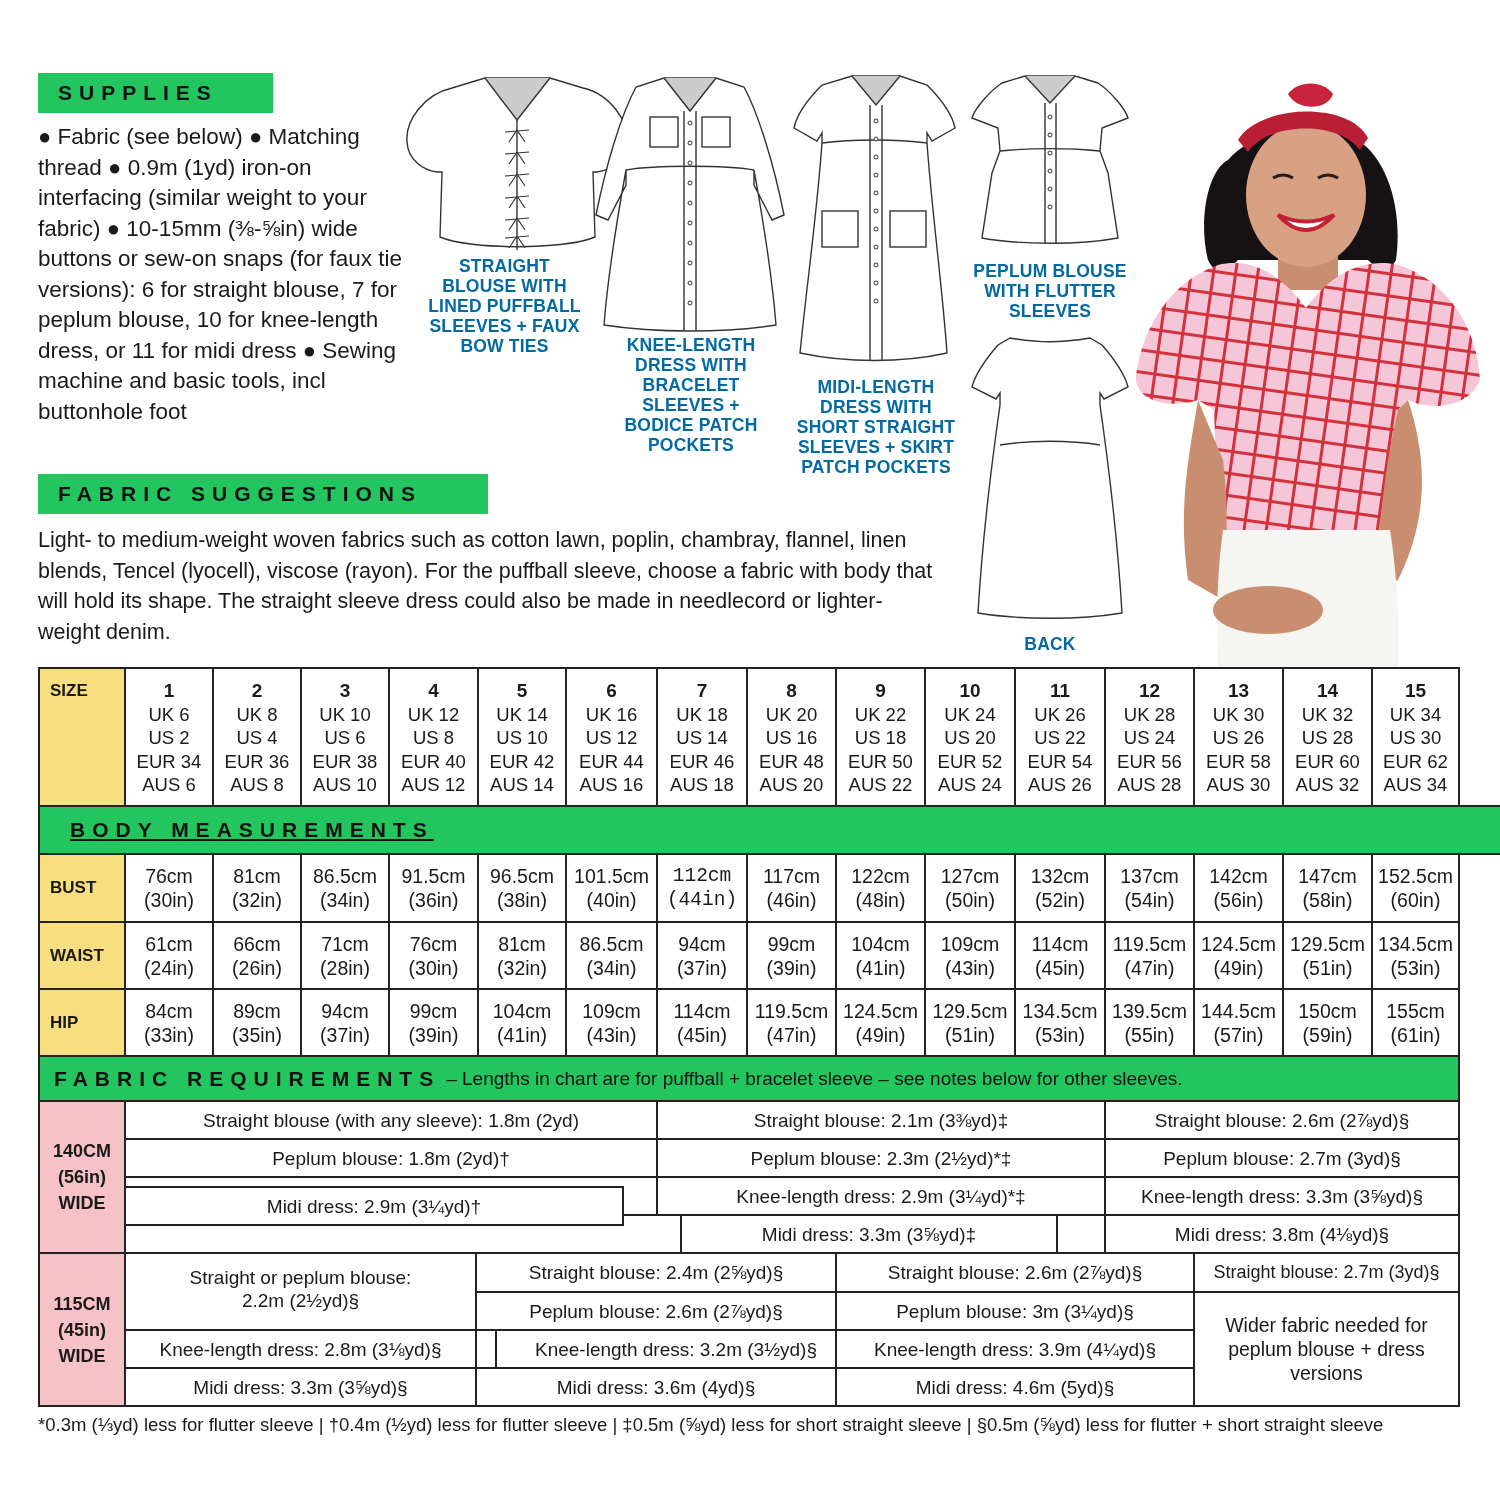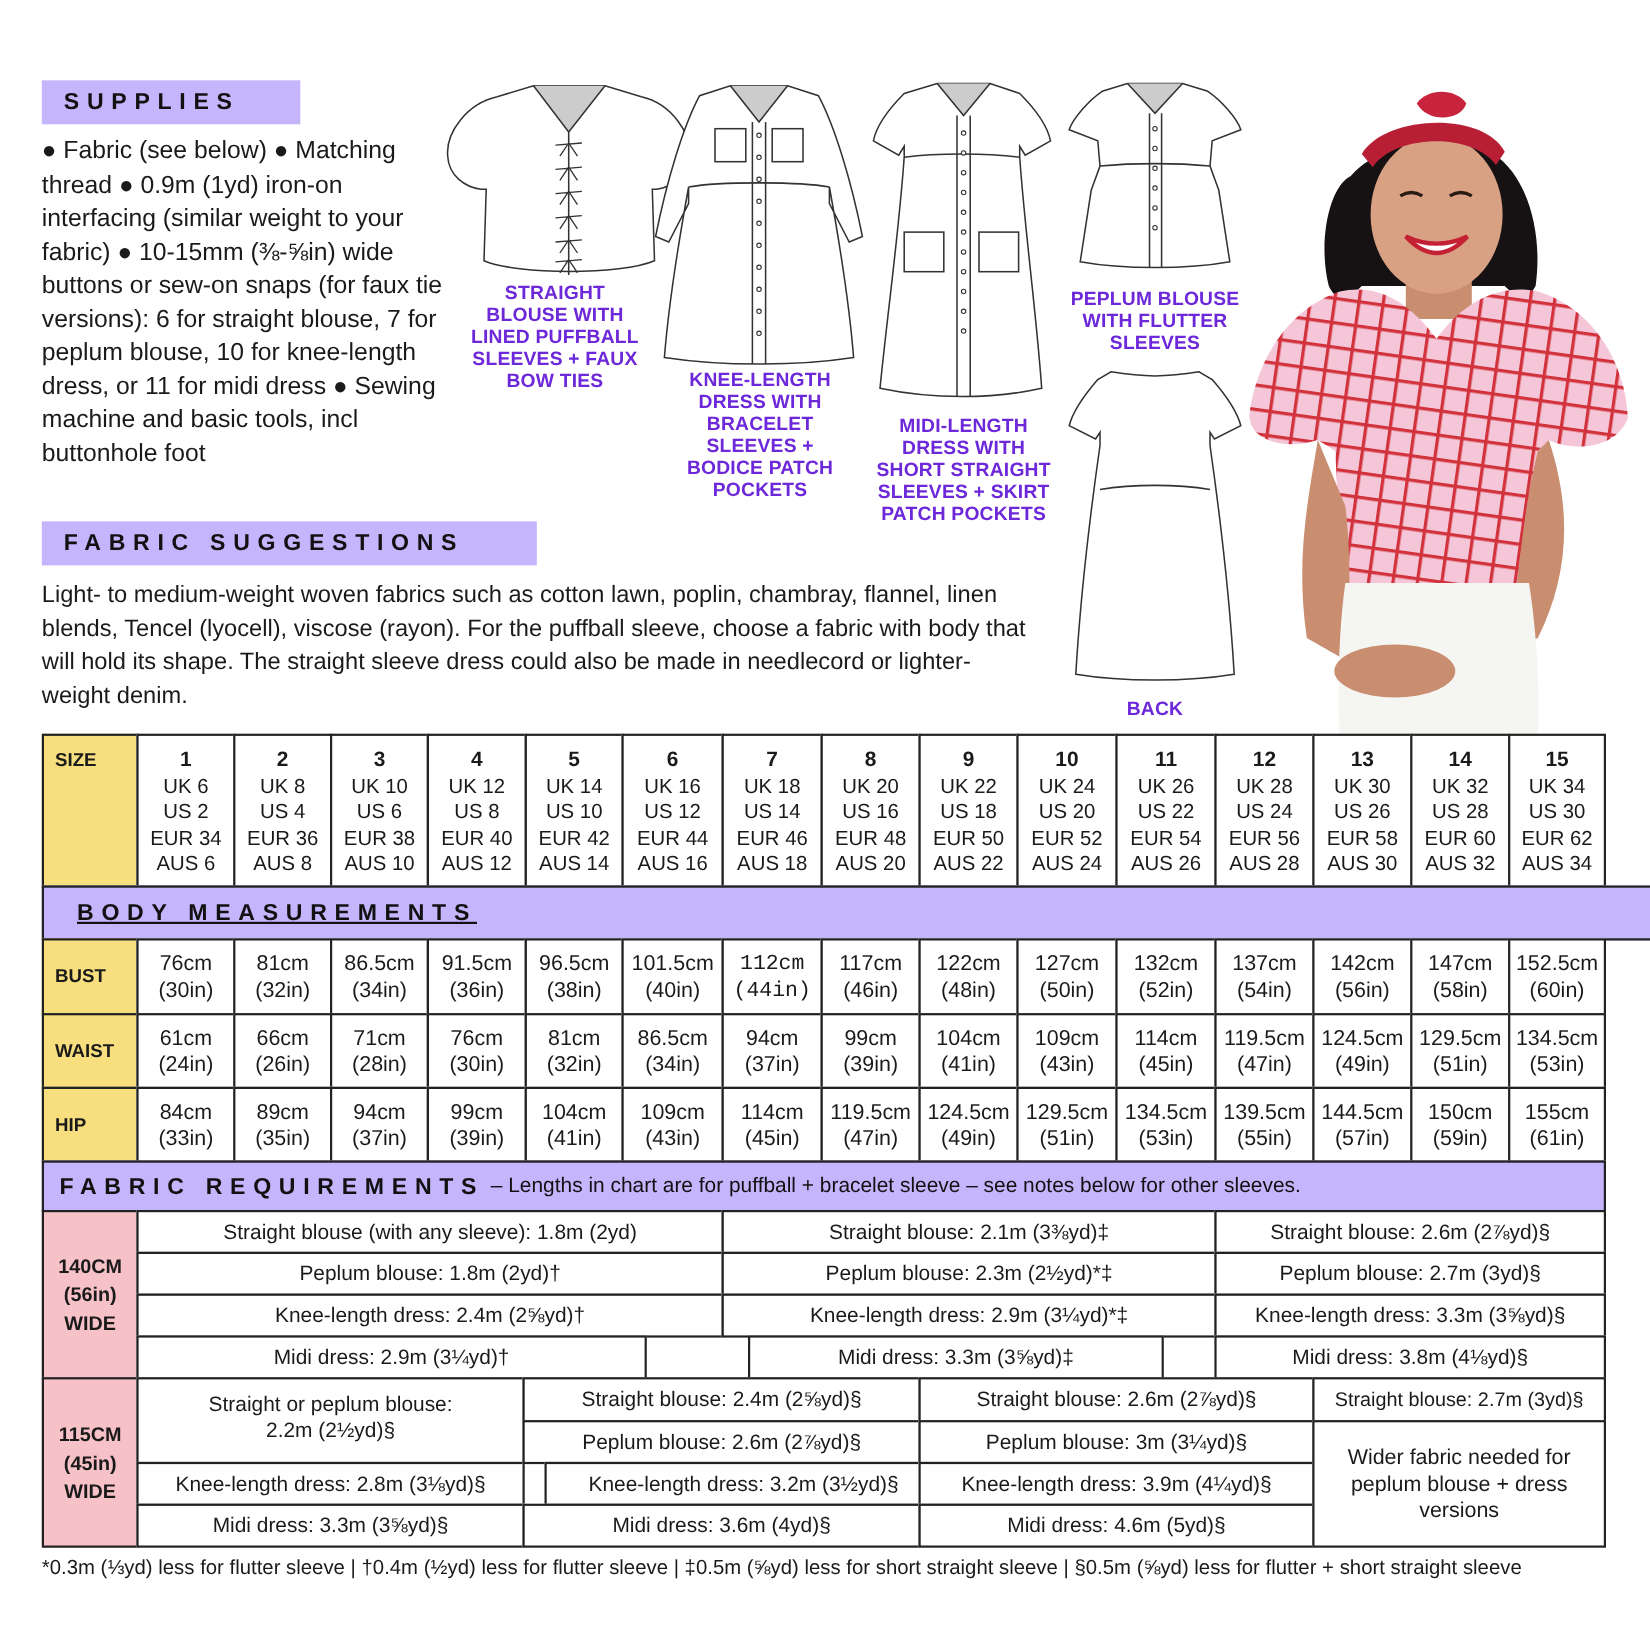--- a/index.html
+++ b/index.html
@@ -1,38 +1,38 @@
 <!DOCTYPE html>
 <html><head>
 <meta charset="utf-8">
 <style>
   * { box-sizing: border-box; margin: 0; padding: 0; }
   html, body { width: 1500px; height: 1500px; background: #ffffff; overflow: hidden; }
   body { position: relative; font-family: "Liberation Sans", "DejaVu Sans", sans-serif; color: #1a1a1a; }
 
   .teal-bar {
-    position: absolute; background: #c4b5fd; color: #111;
+    position: absolute; background: #22c55e; color: #111;
     font-weight: 700; letter-spacing: 7px; font-size: 21px;
     display: flex; align-items: center; padding-left: 20px;
   }
 
   .supplies-text {
     position: absolute; left: 38px; top: 122px; width: 372px;
     font-size: 22.5px; line-height: 30.5px; color: #1a1a1a;
   }
   .bullet { font-size: 22px; }
 
   .fabric-text {
     position: absolute; left: 38px; top: 525px; width: 900px;
     font-size: 21.5px; line-height: 30.5px; color: #1a1a1a;
   }
 
   .caption {
     position: absolute; text-align: center; font-weight: 700;
-    font-size: 17.5px; line-height: 20px; color: #6d28d9; letter-spacing: 0.2px;
+    font-size: 17.5px; line-height: 20px; color: #0369a1; letter-spacing: 0.2px;
   }
 
   .garment { position: absolute; }
   .garment svg { width: 100%; height: 100%; display: block; }
 
   
   .photo { position: absolute; left: 1128px; top: 80px; width: 360px; height: 588px; }
 
   
   .cell {
@@ -545,21 +545,21 @@
 
   <div class="cell req-cell" style="left:124px; top:1100px; width:534px; height:40px;">
       <span>Straight blouse (with any sleeve): 1.8m (2yd)</span>
     </div>
   <div class="cell req-cell" style="left:124px; top:1138px; width:534px; height:40px;">
       <span>Peplum blouse: 1.8m (2yd)†</span>
     </div>
   <div class="cell req-cell" style="left:124px; top:1176px; width:534px; height:40px;">
       <span>Knee-length dress: 2.4m (2⅝yd)†</span>
     </div>
-  <div class="cell req-cell" style="left:124px; top:1214px; width:464px; height:40px;align-items:center;">
+  <div class="cell req-cell" style="left:124px; top:1186px; width:500px; height:40px;align-items:center;">
       <span>Midi dress: 2.9m (3¼yd)†</span>
     </div>
 
   <div class="cell req-cell" style="left:656px; top:1100px; width:450px; height:40px;">
       <span>Straight blouse: 2.1m (3⅜yd)‡</span>
     </div>
   <div class="cell req-cell" style="left:656px; top:1138px; width:450px; height:40px;">
       <span>Peplum blouse: 2.3m (2½yd)*‡</span>
     </div>
   <div class="cell req-cell" style="left:656px; top:1176px; width:450px; height:40px;">

